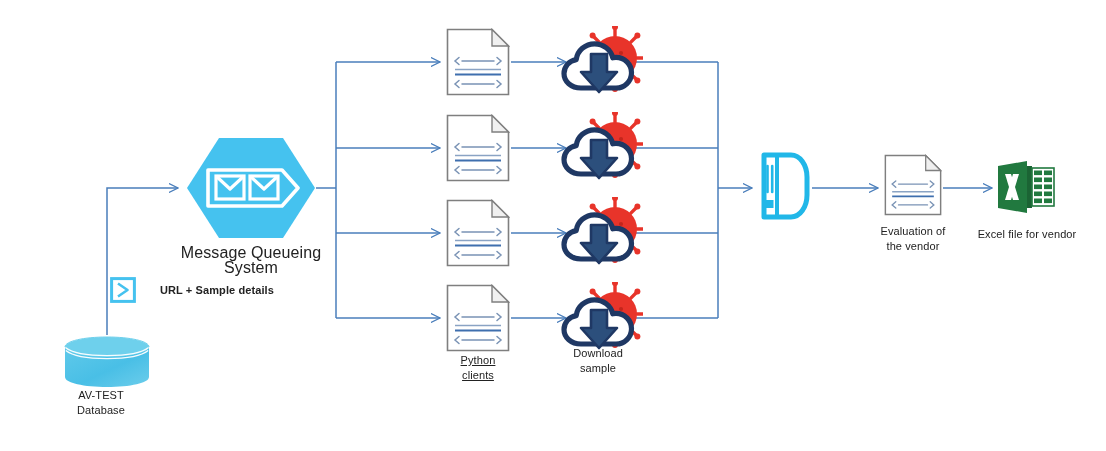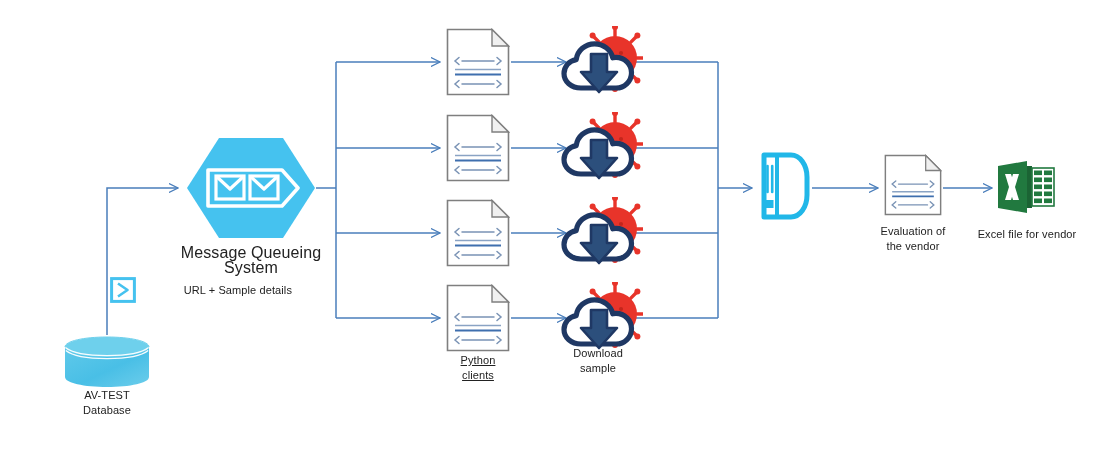--- a/index.html
+++ b/index.html
@@ -30,22 +30,23 @@
     position: absolute;
     font-family: "Liberation Sans", sans-serif;
     font-size: 11px;
     color: #222222;
     text-align: center;
     line-height: 15px;
     white-space: pre-line;
     letter-spacing: 0.1px;
   }
   .dg-label.left-align {
-    text-align: right;
+    text-align: center;
     white-space: nowrap;
+    font-weight: bold;
   }
   .dg-label.wide {
     font-size: 16px;
   }
 </style>
 </head>
 <body>
 
 <div id="canvas">
 
@@ -272,21 +273,21 @@
 
     <g>
       <use href="#sym-doc" x="884" y="152" width="58" height="66"></use>
     </g>
 
     <g>
       <use href="#sym-excel" x="997" y="160" width="58" height="54"></use>
     </g>
   </svg>
 
-  <div class="dg-label" style="left:62px; top:388px; width:90px;">AV-TEST
+  <div class="dg-label" style="left:56px; top:388px; width:90px;">AV-TEST
 Database</div>
 
   <div class="dg-label left-align" style="left:142px; top:283px; width:150px;">URL + Sample details</div>
 
   <div class="dg-label wide" style="left:176px; top:245px; width:150px;">Message Queueing System</div>
 
   <div class="dg-label" style="left:443px; top:353px; width:70px;text-decoration:underline;">Python
 clients</div>
 
   <div class="dg-label" style="left:558px; top:346px; width:80px;">Download

